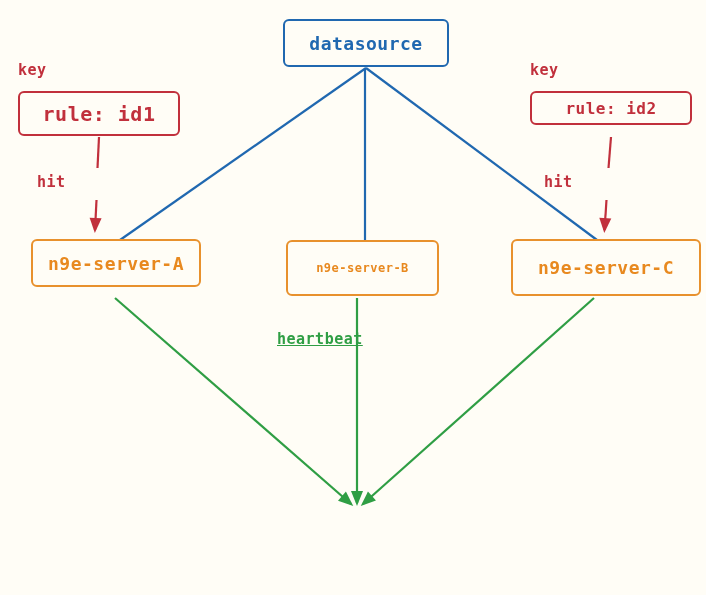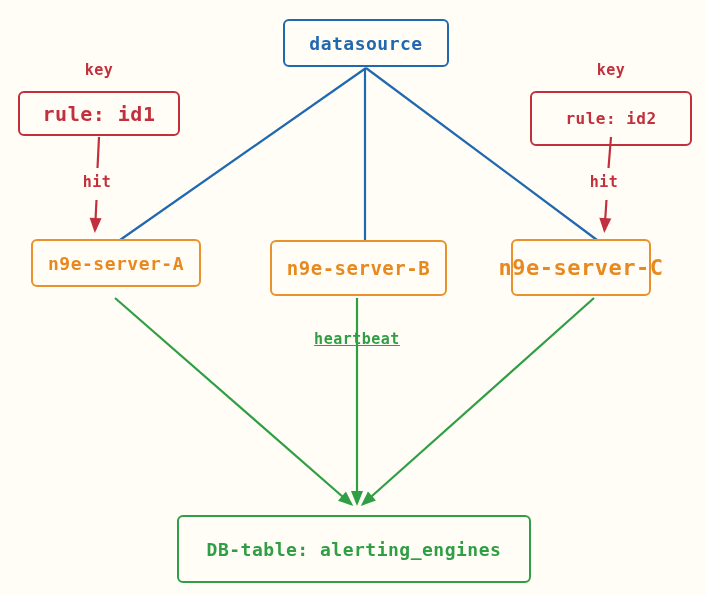--- a/index.html
+++ b/index.html
@@ -37,35 +37,34 @@
     box-sizing: border-box;
     white-space: nowrap;
   }
   .node-blue   { border-color: #2068b0; color: #2068b0; }
   .node-red    { border-color: #c1303c; color: #c1303c; }
   .node-orange { border-color: #e8912d; color: #e8891f; }
   .node-green  { border-color: #2f9e44; color: #2f9e44; }
 
   .edge-label {
     position: absolute;
-    text-align: center;
     font-weight: bold;
     font-size: 15px;
     letter-spacing: 0.5px;
     white-space: nowrap;
   }
   .label-red   { color: #c1303c; }
   .label-green { color: #2f9e44; }
 
   #node-datasource { left: 283px; top: 19px;  width: 166px; height: 48px; font-size: 18px; }
   #node-rule1      { left: 18px;  top: 91px;  width: 162px; height: 45px; font-size: 20px; }
-  #node-rule2      { left: 530px; top: 91px;  width: 162px; height: 55px; font-size: 16px; }
+  #node-rule2      { left: 530px; top: 91px;  width: 162px; height: 34px; font-size: 16px; }
   #node-server-a   { left: 31px;  top: 239px; width: 170px; height: 48px; font-size: 18px; }
-  #node-server-b   { left: 270px; top: 240px; width: 177px; height: 56px; font-size: 19px; }
-  #node-server-c   { left: 511px; top: 239px; width: 140px; height: 57px; font-size: 22px; }
+  #node-server-b   { left: 286px; top: 240px; width: 153px; height: 56px; font-size: 12px; }
+  #node-server-c   { left: 511px; top: 239px; width: 190px; height: 57px; font-size: 18px; }
   #node-db-table   { left: 177px; top: 515px; width: 354px; height: 68px; font-size: 18px; }
 
   #label-key-left   { left: 18px;  top: 61px;  width: 162px; }
   #label-key-right  { left: 530px; top: 61px;  width: 162px; }
   #label-hit-left   { left: 37px;  top: 173px; width: 120px; }
   #label-hit-right  { left: 544px; top: 173px; width: 120px; }
   #label-heartbeat  { left: 277px; top: 330px; width: 160px; text-decoration: underline; }
 </style>
 </head>
 <body>
@@ -113,23 +112,20 @@
   </div>
 
   <div class="node node-orange" id="node-server-b">
     <span>n9e-server-B</span>
   </div>
 
   <div class="node node-orange" id="node-server-c">
     <span>n9e-server-C</span>
   </div>
 
-  <div class="node node-green" id="node-db-table">
-    <span>DB-table: alerting_engines</span>
-  </div>
 
   <div class="edge-label label-red" id="label-key-left">key</div>
 
   <div class="edge-label label-red" id="label-key-right">key</div>
 
   <div class="edge-label label-red" id="label-hit-left">hit</div>
 
   <div class="edge-label label-red" id="label-hit-right">hit</div>
 
   <div class="edge-label label-green" id="label-heartbeat">heartbeat</div>

